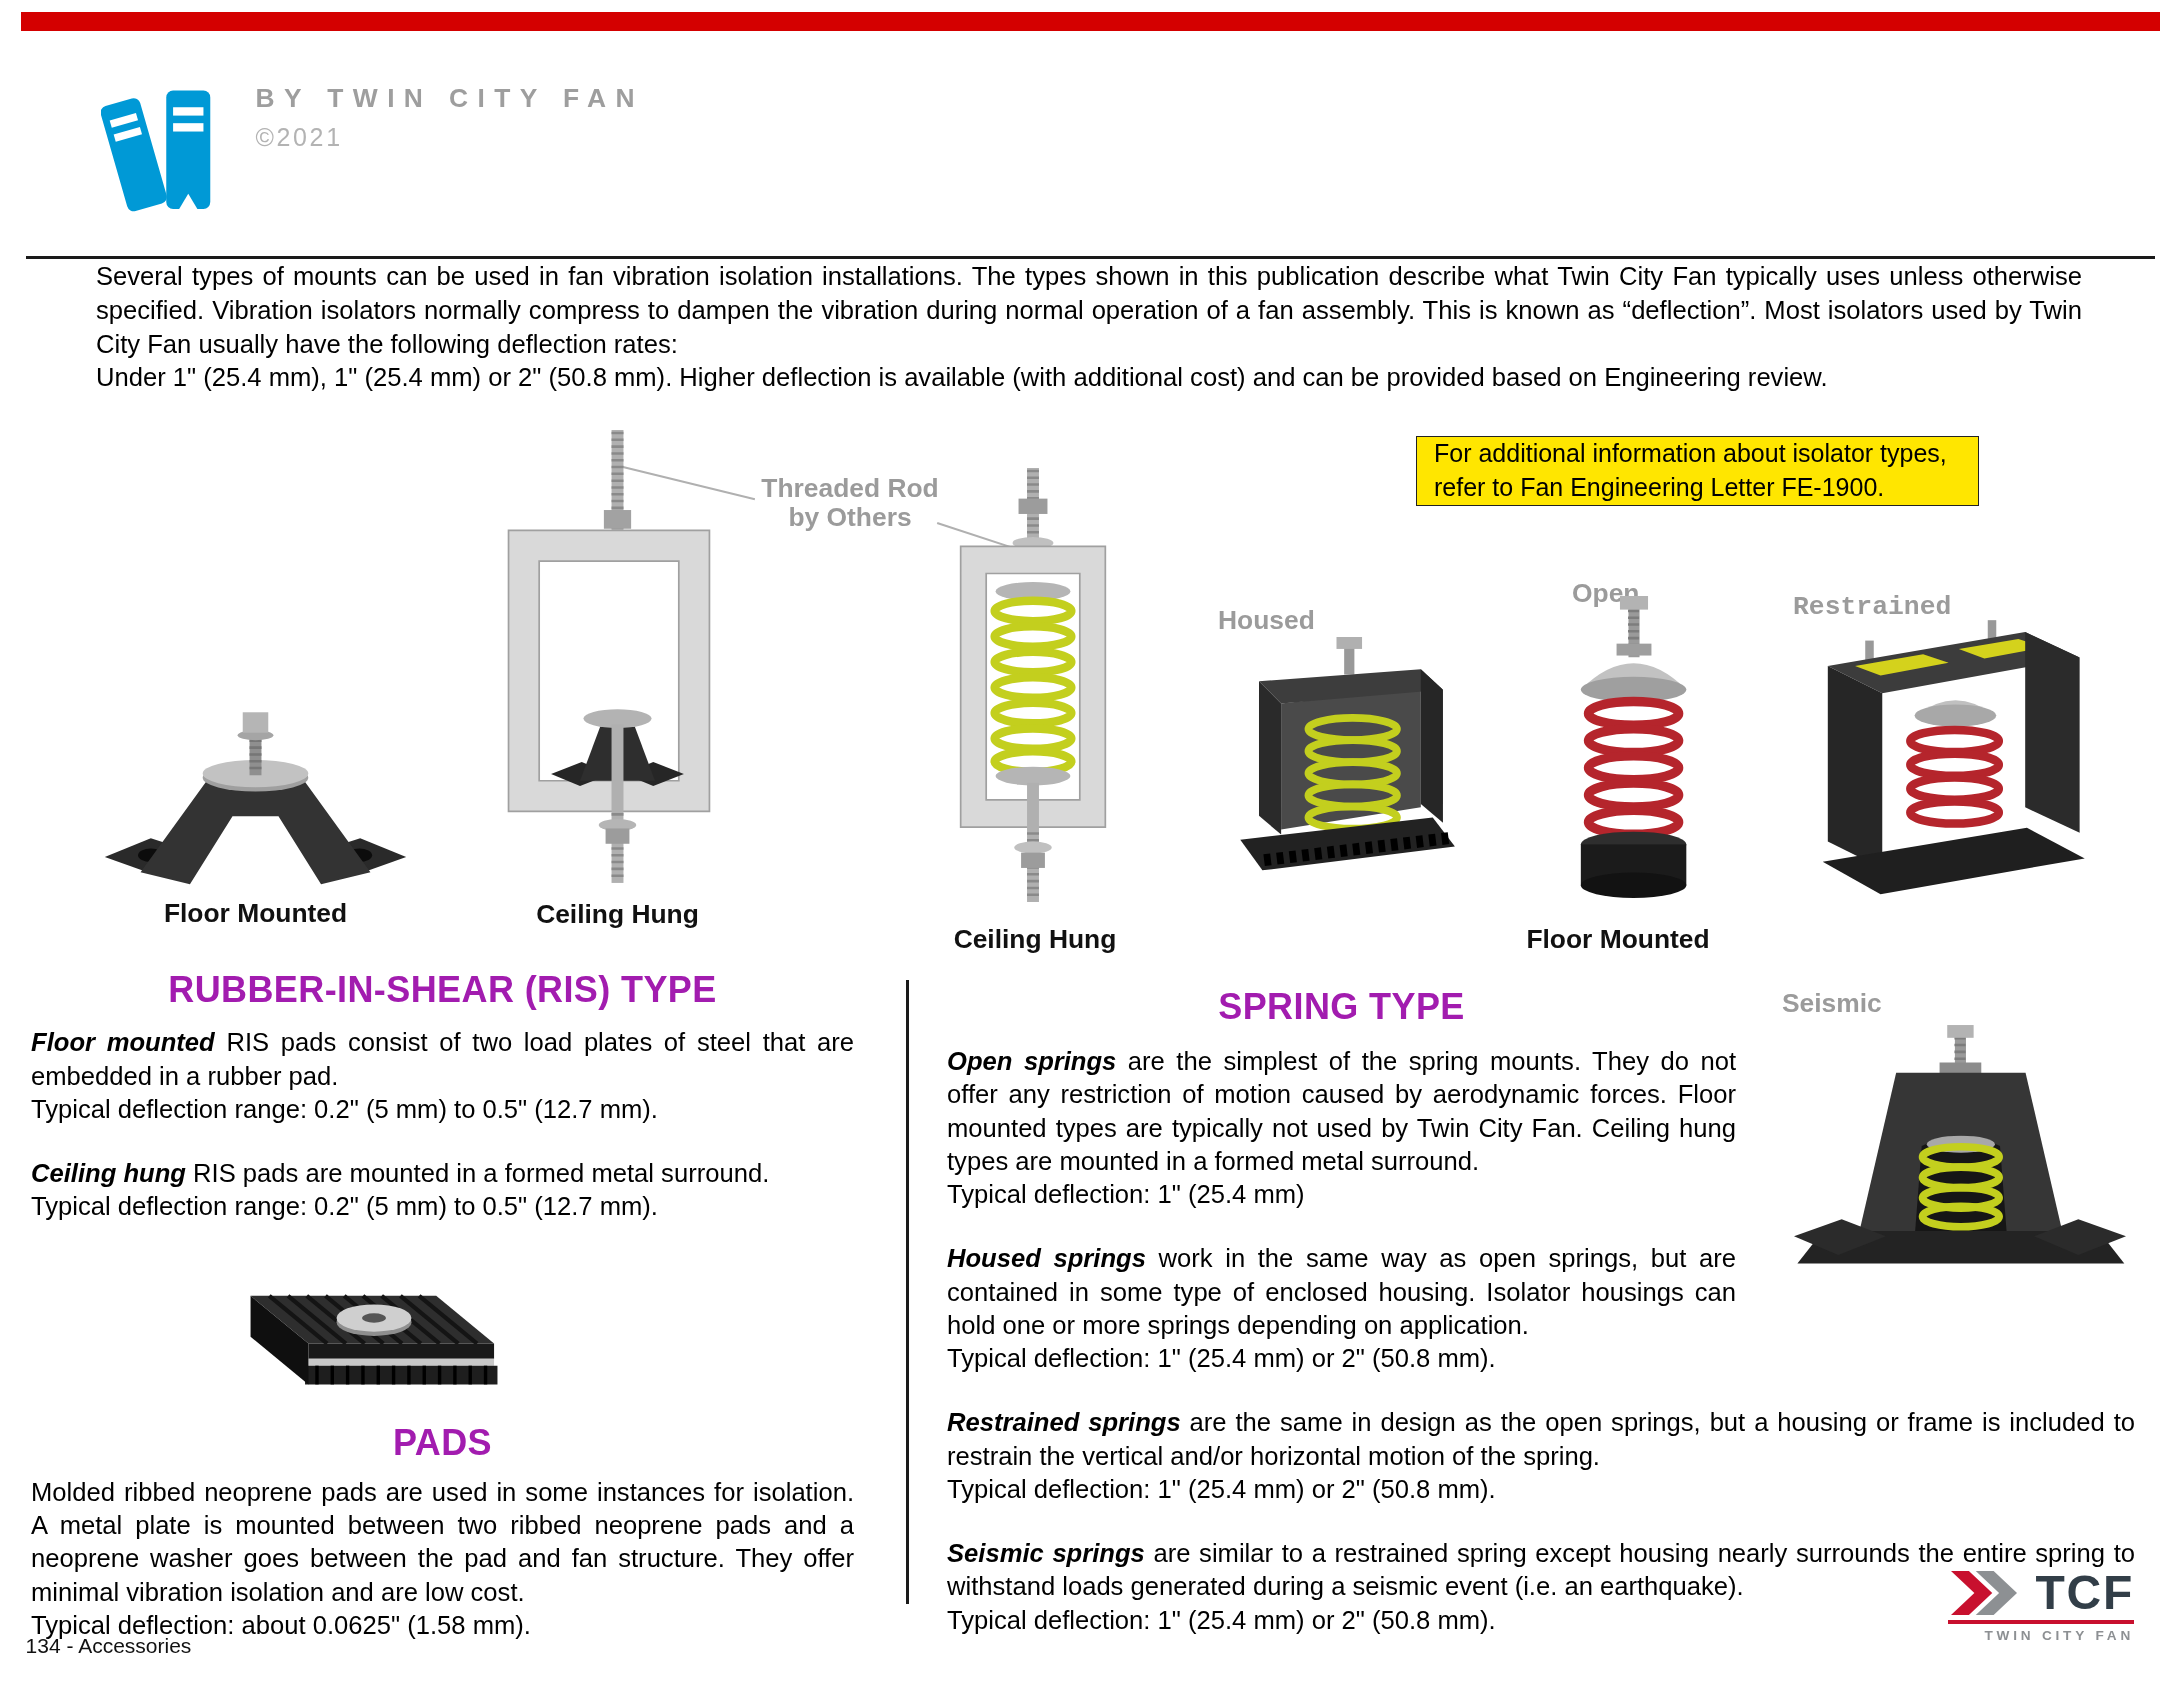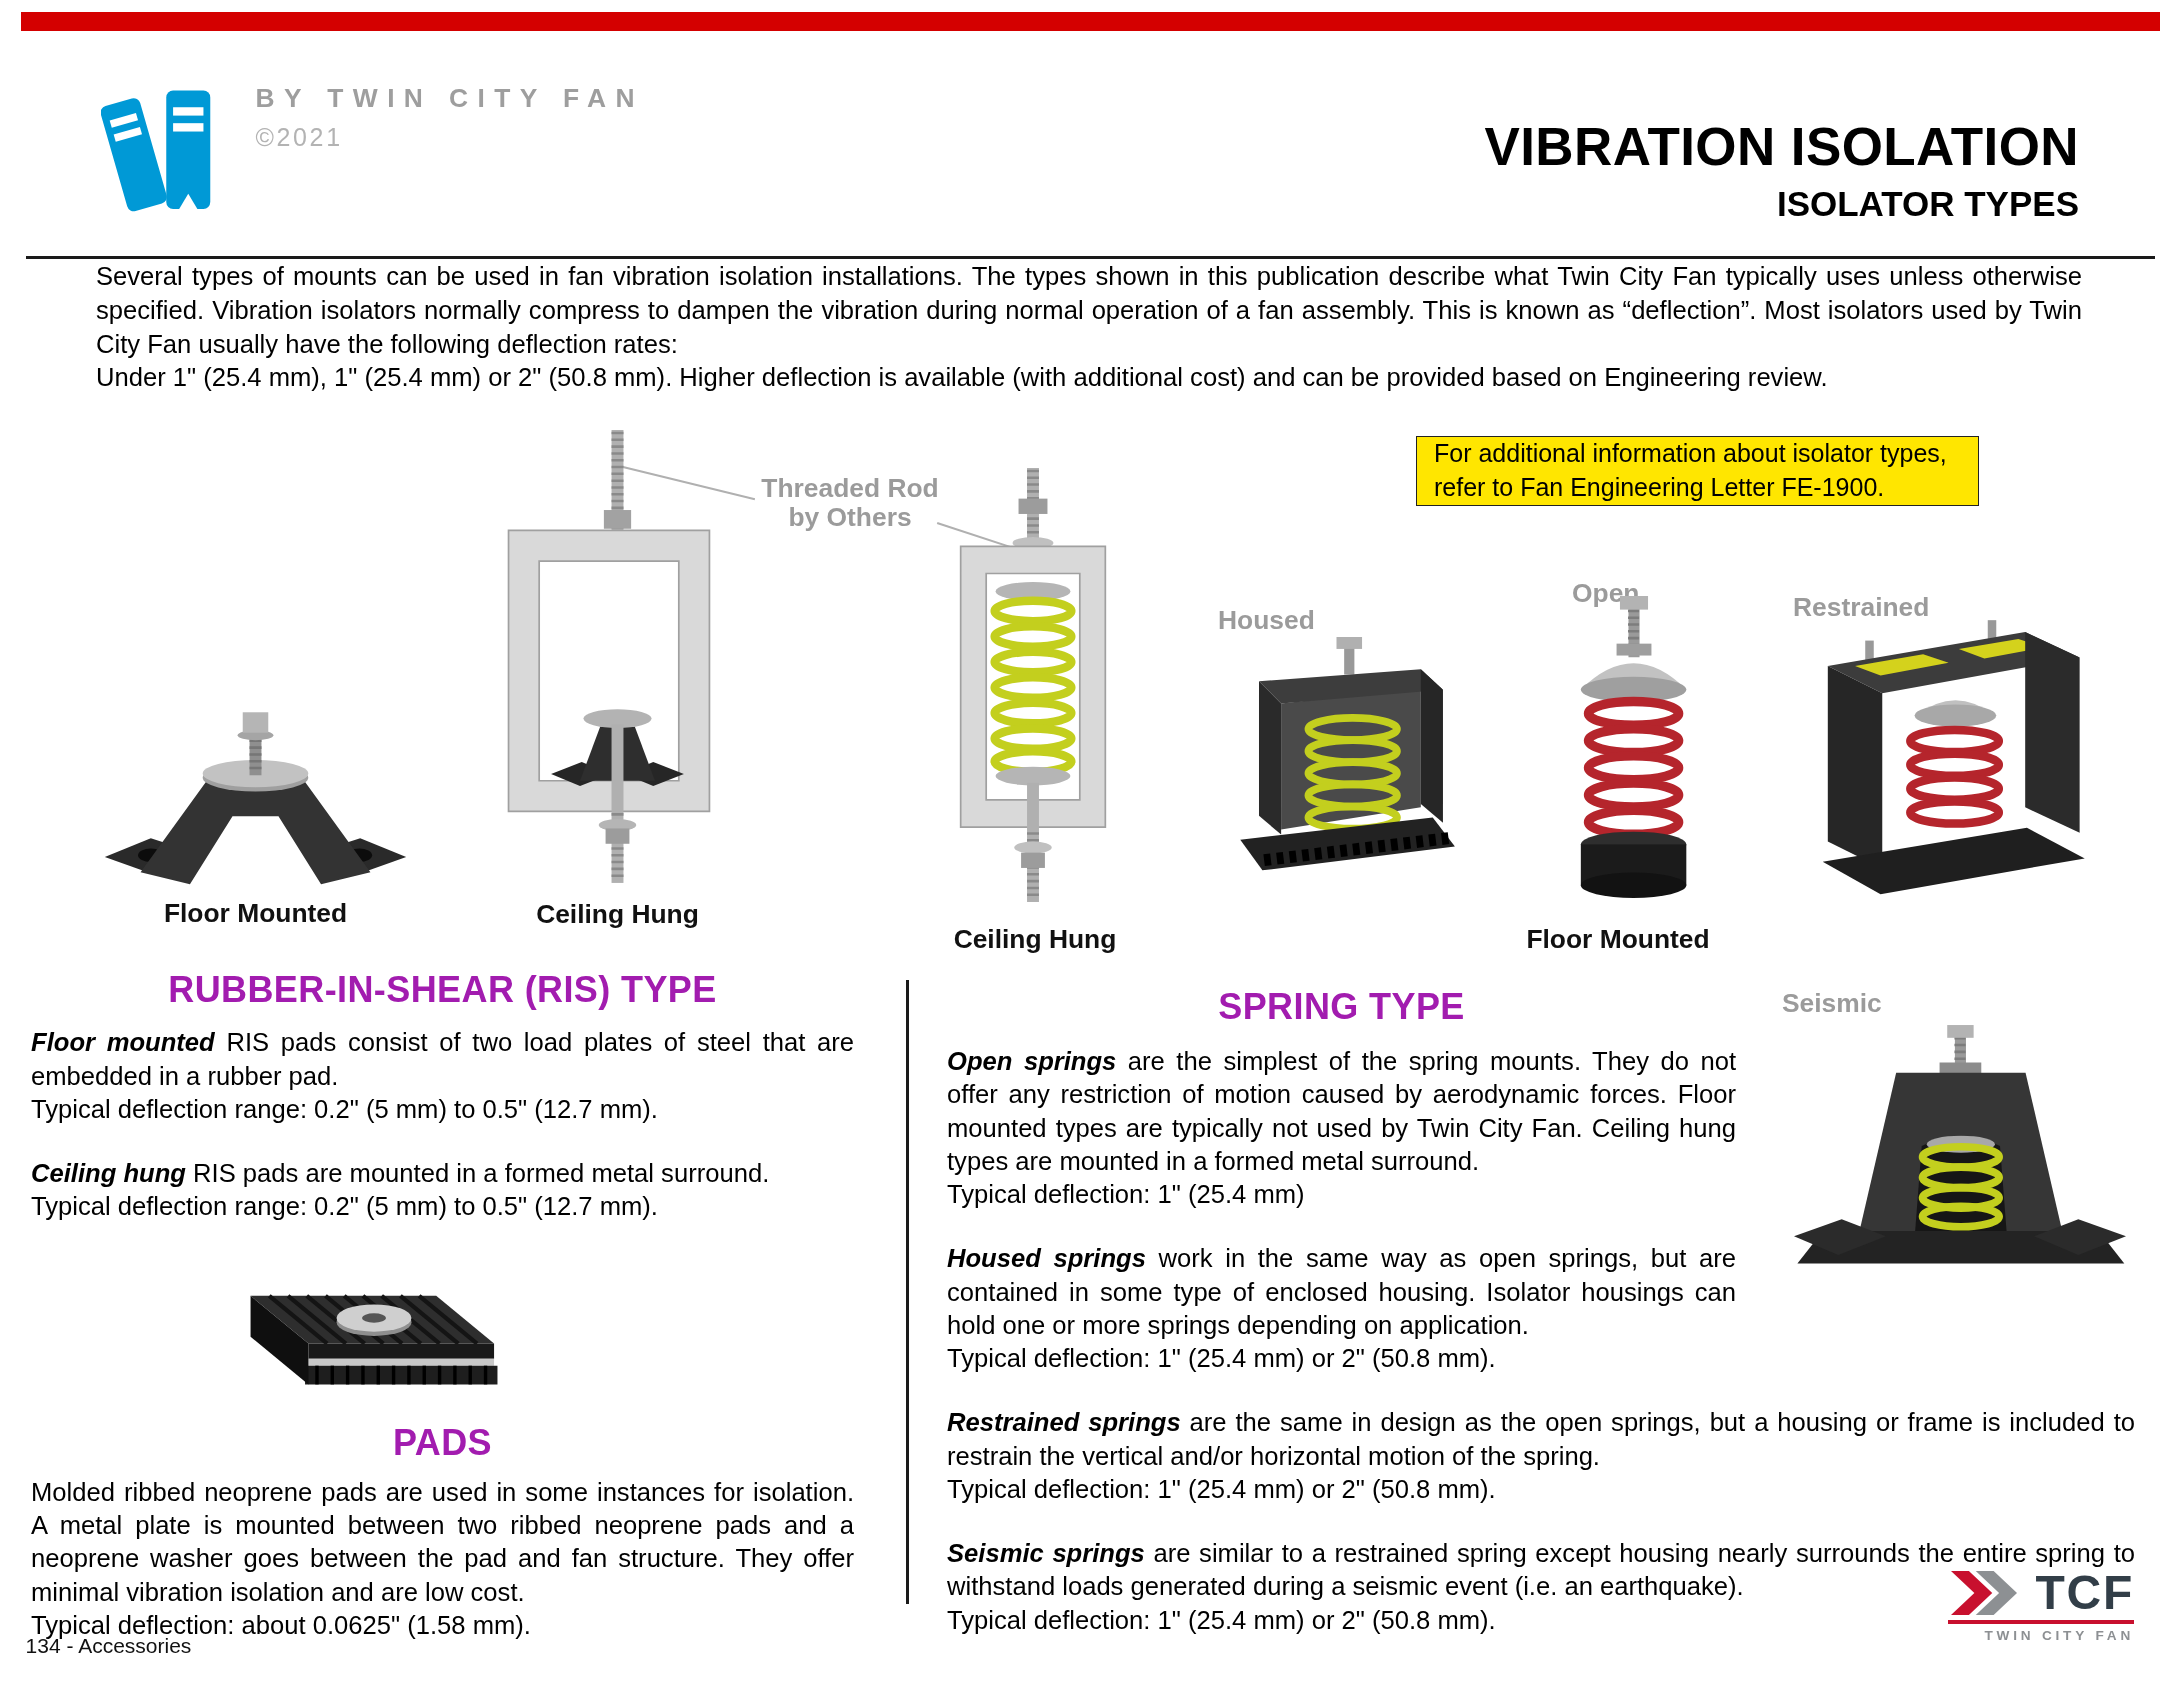--- a/index.html
+++ b/index.html
@@ -88,24 +88,20 @@
       <rect x="95" y="38" width="40" height="11" fill="#fff"></rect>
       <rect x="95" y="59" width="40" height="11" fill="#fff"></rect>
       <polygon points="103,172 115,152 127,172" fill="#fff"></polygon>
     </svg>
     <div class="brand-text">
       <div class="brand-byline">BY TWIN CITY FAN</div>
       <div class="brand-copyright">©2021</div>
     </div>
   </div>
 
-  <div class="title-block">
-    <div class="page-title">VIBRATION ISOLATION</div>
-    <div class="page-subtitle">ISOLATOR TYPES</div>
-  </div>
 
   <div class="header-rule"></div>
 
   <div class="intro">
     <p>Several types of mounts can be used in fan vibration isolation installations. The types shown in this publication describe what Twin City Fan typically uses unless otherwise specified. Vibration isolators normally compress to dampen the vibration during normal operation of a fan assembly. This is known as “deflection”. Most isolators used by Twin City Fan usually have the following deflection rates:</p>
     <p>Under 1" (25.4 mm), 1" (25.4 mm) or 2" (50.8 mm). Higher deflection is available (with additional cost) and can be provided based on Engineering review.</p>
   </div>
 
   <div class="info-note">For additional information about isolator types, refer to Fan Engineering Letter FE-1900.</div>
 
@@ -216,21 +212,21 @@
         <ellipse cx="92" cy="202" rx="53" ry="14"></ellipse>
         <ellipse cx="92" cy="234" rx="53" ry="14"></ellipse>
         <ellipse cx="92" cy="266" rx="53" ry="14"></ellipse>
       </g>
       <ellipse cx="92" cy="292" rx="62" ry="15" fill="#2e2e2e"></ellipse>
       <rect x="30" y="292" width="124" height="48" fill="#1b1b1b"></rect>
       <ellipse cx="92" cy="340" rx="62" ry="15" fill="#121212"></ellipse>
     </svg>
   </figure>
 
-  <div class="gray-label" style="left:1793px; top:593px;">Restrained</div>
+  <div class="gray-label" style="left:1793px; top:593px;font-family:Liberation Mono, monospace;">Restrained</div>
   <figure class="fig" style="left:1821px; top:613px;">
     <svg viewBox="0 0 315 340" width="268" height="290">
       <rect x="52" y="32" width="10" height="24" fill="#999"></rect>
       <rect x="196" y="8" width="10" height="24" fill="#999"></rect>
       <polygon points="8,62 240,22 304,52 72,94" fill="#3c3c3c"></polygon>
       <polygon points="40,62 120,48 150,58 70,73" fill="#d4d21c"></polygon>
       <polygon points="162,42 232,30 262,40 192,53" fill="#d4d21c"></polygon>
       <polygon points="8,62 72,94 72,300 8,268" fill="#262626"></polygon>
       <polygon points="240,22 304,52 304,258 240,228" fill="#2b2b2b"></polygon>
       <path d="M112,120 Q158,84 204,120 Z" fill="#c0c0c0"></path>

